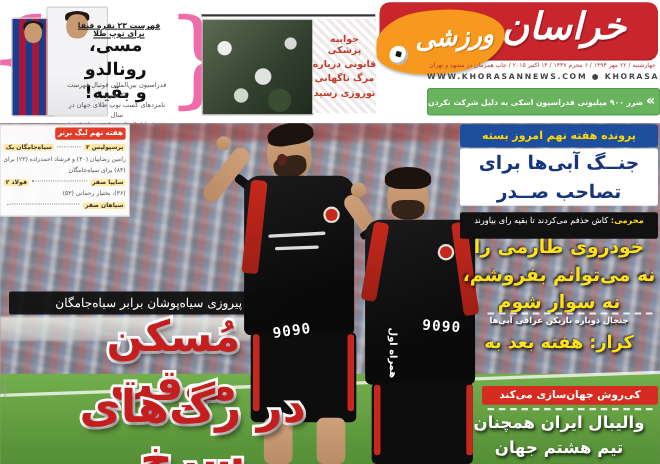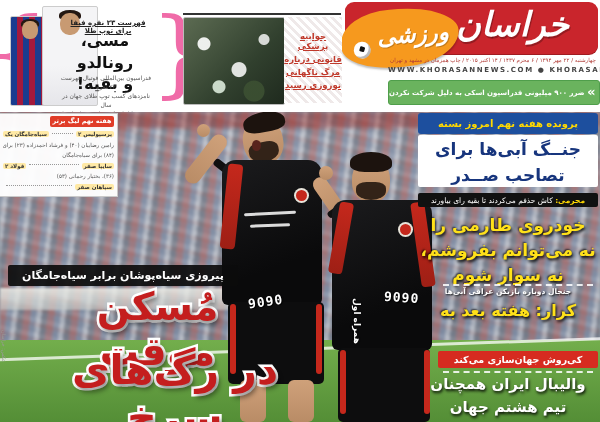--- a/index.html
+++ b/index.html
@@ -63,21 +63,21 @@
         background:
           radial-gradient(circle at 20% 30%,rgba(255,255,255,.9) 0 6px,transparent 7px),
           radial-gradient(circle at 55% 60%,rgba(255,255,255,.85) 0 7px,transparent 8px),
           radial-gradient(circle at 80% 25%,rgba(255,255,255,.8) 0 5px,transparent 6px),
           radial-gradient(circle at 35% 80%,rgba(240,255,240,.8) 0 6px,transparent 7px),
           radial-gradient(circle at 70% 85%,rgba(60,80,50,.9) 0 10px,transparent 11px),
           linear-gradient(135deg,#5c6b52,#31402e 60%,#1f2a1e);}
   .norouzi-cap{left:284px;top:17px;width:58px;height:86px;
         background:repeating-linear-gradient(45deg,#fff 0 3px,#efe9e9 3px 6px);
         display:flex;flex-direction:column;justify-content:center;gap:3px;
-        text-align:center;font-size:8.5px;font-weight:bold;color:#c0392b;text-decoration:underline;}
+        text-align:center;font-size:8.5px;font-weight:bold;color:#c0392b;}
 
   
   .photo{left:0;top:112px;width:600px;height:310px;background:#8d97a4;overflow:hidden;}
   .crowd{position:absolute;inset:0;
      background:
        repeating-linear-gradient(97deg,rgba(170,60,55,.35) 0 7px,rgba(90,110,150,.30) 7px 13px,
          rgba(225,225,230,.35) 13px 18px,rgba(60,60,72,.30) 18px 24px),
        repeating-linear-gradient(13deg,rgba(205,205,215,.25) 0 5px,rgba(120,130,150,.25) 5px 11px,
          rgba(160,80,70,.22) 11px 15px),
        linear-gradient(#a9b0ba 0%,#98a1ad 55%,#8a95a2 100%);
@@ -120,38 +120,38 @@
      font-size:6.5px;font-weight:bold;text-align:center;line-height:11px;margin-right:auto;
      margin-left:12px;margin-bottom:2px;margin-right:0;}
   .res-row{display:flex;align-items:center;height:10.5px;font-size:5.5px;color:#333;
      white-space:nowrap;overflow:hidden;}
   .res-row .chip{background:#ffe9a5;border-radius:2px;padding:0 2px;font-weight:bold;}
   .res-row .leader{flex:1;border-bottom:1px dotted #999;margin:0 3px 2px 3px;}
   .res-row.detail{color:#555;}
 
   
   .story-kicker{left:8px;top:265px;width:230px;height:21px;background:rgba(12,12,12,.92);
-     color:#fff;font-size:11px;font-weight:bold;text-align:center;line-height:21px;
-     border-radius:2px;z-index:6;}
+     color:#fff;font-size:11px;font-weight:normal;text-align:center;line-height:21px;
+     border-radius:2px;z-index:6;padding-left:12px;}
   .headline{z-index:6;color:#c41e1e;font-weight:bold;text-align:center;
      -webkit-text-stroke:5px #fff;paint-order:stroke fill;
      text-shadow:3px 4px 5px rgba(0,0,0,.45);}
   .hl1{left:55px;top:284px;width:205px;font-size:39px;}
   .hl2{left:25px;top:346px;width:300px;font-size:41px;}
   .credit{left:1px;top:330px;writing-mode:vertical-rl;font-size:5px;color:#999;z-index:6;}
 
   
   .rc{left:418px;top:0;width:180px;height:422px;z-index:7;}
   .rc-blue{position:absolute;left:0;top:113px;width:180px;height:21px;background:#1d4f9e;
      border-radius:3px;color:#ffd900;font-size:10px;font-weight:bold;text-align:center;
      line-height:21px;}
   .rc-white{position:absolute;left:0;top:135px;width:180px;height:52px;background:#fff;
      border-radius:2px;color:#17357d;font-size:17px;font-weight:bold;text-align:center;
      line-height:1.5;padding-top:2px;box-sizing:border-box;}
-  .rc-black{position:absolute;left:0;top:193px;width:180px;height:14px;background:#111;
+  .rc-black{position:absolute;left:0;top:193px;width:180px;height:24px;background:#111;
      border-radius:2px;font-size:7.5px;text-align:center;line-height:16px;color:#fff;
      white-space:nowrap;}
   .rc-black .spk{color:#ffd900;font-weight:bold;}
   .y-big{position:absolute;left:0;width:180px;text-align:center;color:#ffe11a;font-weight:bold;
      text-shadow:1px 2px 3px rgba(0,0,0,.95),-1px -1px 2px rgba(0,0,0,.7);}
   .taremi{top:213px;font-size:17px;line-height:25px;}
   .k-kicker{position:absolute;left:0;top:287px;width:180px;text-align:center;color:#fff;
      font-size:7.5px;font-weight:bold;text-shadow:1px 1px 2px #000;}
   .karrar{top:298px;font-size:16px;line-height:25px;}
   .rc-red{position:absolute;left:20px;top:351px;width:160px;height:17px;background:#d62b20;

